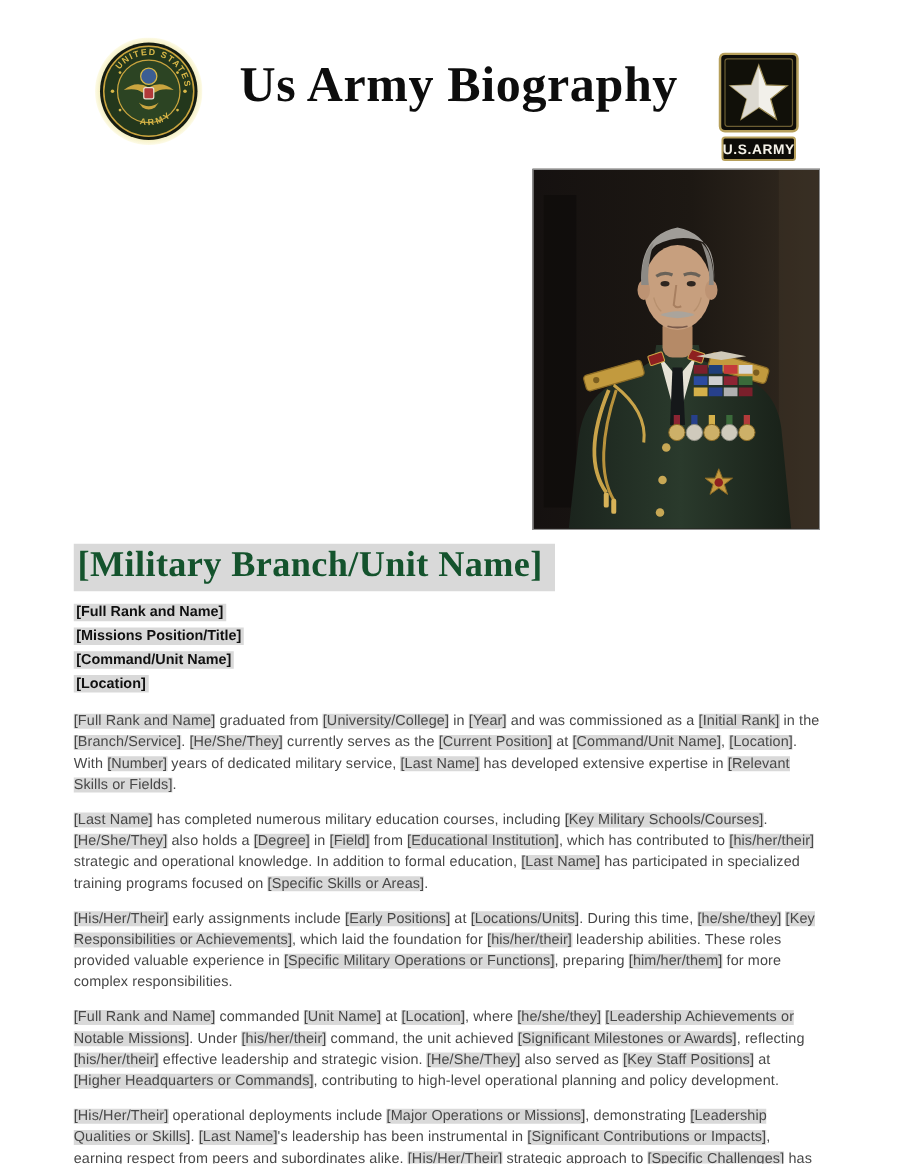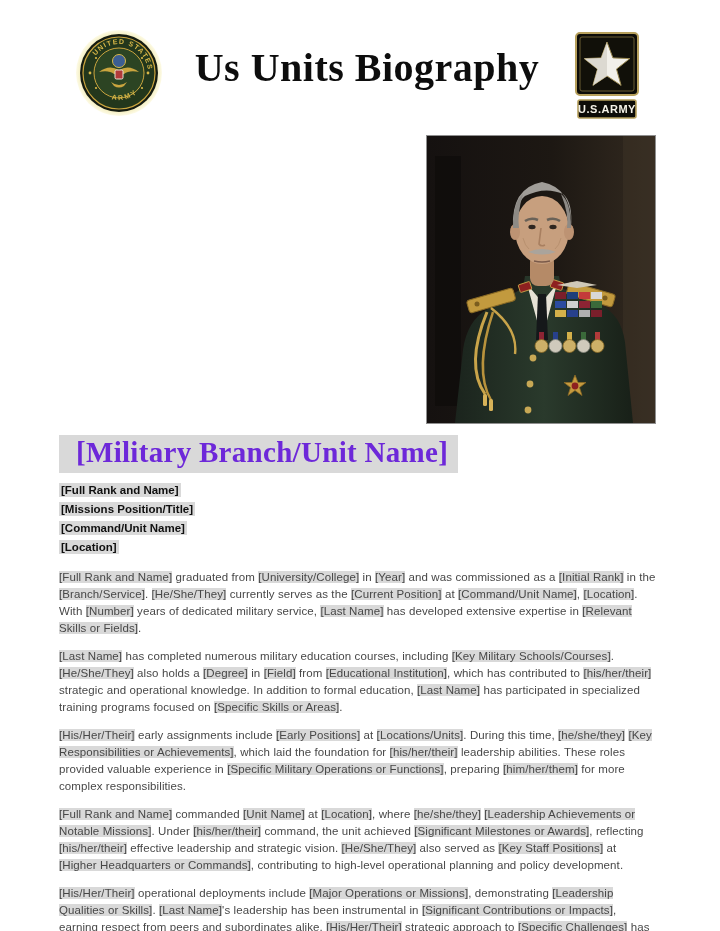--- a/index.html
+++ b/index.html
@@ -18,35 +18,35 @@
   .header{
     display:flex;align-items:flex-start;justify-content:space-between;
     padding:30px 78px 0 76px;height:118px;
   }
   .page-title{
     font-family:"Liberation Serif","DejaVu Serif",serif;
     font-weight:bold;font-size:40px;color:#0d0d0d;
     margin:14px 0 0 0;letter-spacing:0.5px;white-space:nowrap;
   }
   .seal-wrap{width:86px;height:86px;flex:0 0 auto;}
-  .starlogo-wrap{width:70px;height:88px;flex:0 0 auto;margin-top:2px;}
+  .starlogo-wrap{width:70px;height:88px;flex:0 0 auto;margin-top:12px;}
   
   .main{padding:0 64px 0 59px;margin-top:4px;}
   .portrait{
     float:right;width:230px;height:289px;
     margin:13px 0 8px 13px;border:1px solid #8f8f8f;
     background:#14100e;
   }
   .portrait svg{display:block;}
   .doc-heading{
     display:inline-block;
     font-family:"Liberation Serif","DejaVu Serif",serif;
-    font-weight:bold;font-size:29px;color:#6d28d9;
+    font-weight:bold;font-size:29px;color:#14532d;
     background:var(--highlight);
-    padding:1px 10px 4px 17px;margin:3px 0 9px 0;letter-spacing:0.3px;
+    padding:1px 10px 4px 3px;margin:3px 0 9px 0;letter-spacing:0.3px;
   }
   .profile-lines{margin:0 0 15px 0;}
   .profile-line{margin:0 0 4px 0;line-height:13px;}
   .profile-line .hl{
     font-weight:bold;font-size:11.5px;color:#101010;
     background:var(--highlight);padding:1px 2px;
   }
   .paragraphs p{
     font-size:11.5px;line-height:17px;color:var(--body-text);
     margin:6px 0 11px 0;letter-spacing:0.1px;
@@ -86,21 +86,21 @@
         <circle cx="66" cy="28" r="1.1" fill="#d9b848"></circle>
         <circle cx="20" cy="58" r="1.1" fill="#d9b848"></circle>
         <circle cx="66" cy="58" r="1.1" fill="#d9b848"></circle>
         <circle cx="43" cy="31" r="6.5" fill="#3c5e93" stroke="#d9b848" stroke-width="1"></circle>
         <path d="M23 42 Q33 34 43 40 Q53 34 63 42 Q53 40 48 44 L38 44 Q33 40 23 42 Z" fill="#caa53f"></path>
         <rect x="39" y="40" width="8" height="9" rx="1.5" fill="#b23a3a" stroke="#e8e3d5" stroke-width="1"></rect>
         <path d="M35 52 Q43 58 51 52 L48 56 Q43 59 38 56 Z" fill="#caa53f"></path>
       </svg>
     </div>
 
-    <h1 class="page-title">Us Units Biography</h1>
+    <h1 class="page-title">Us Army Biography</h1>
 
     <div class="starlogo-wrap">
       <svg width="70" height="88" viewBox="0 0 70 88">
         <rect x="4" y="1" width="62" height="62" rx="4" fill="#0d0c08" stroke="#b7a05c" stroke-width="2"></rect>
         <rect x="8" y="5" width="54" height="54" rx="2" fill="#111009" stroke="#6b5d33" stroke-width="1"></rect>
         <polygon points="35,10 40.9,25.9 57.8,26.6 44.5,37.1 49.1,53.4 35,44 20.9,53.4 25.5,37.1 12.2,26.6 29.1,25.9" fill="#f2f0ea" stroke="#9b8a52" stroke-width="1"></polygon>
         <polygon points="35,10 35,44 20.9,53.4 25.5,37.1 12.2,26.6 29.1,25.9" fill="#d8d5cc" opacity="0.85"></polygon>
         <rect x="6" y="68" width="58" height="18" rx="2" fill="#0d0c08" stroke="#b7a05c" stroke-width="1.6"></rect>
         <text x="35" y="81" text-anchor="middle" font-family="Liberation Sans, sans-serif" font-size="11" font-weight="bold" fill="#f5f2e8" letter-spacing="0.5">U.S.ARMY</text>
       </svg>

